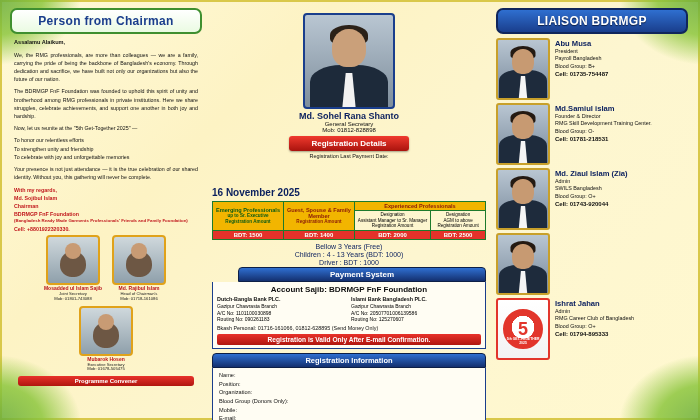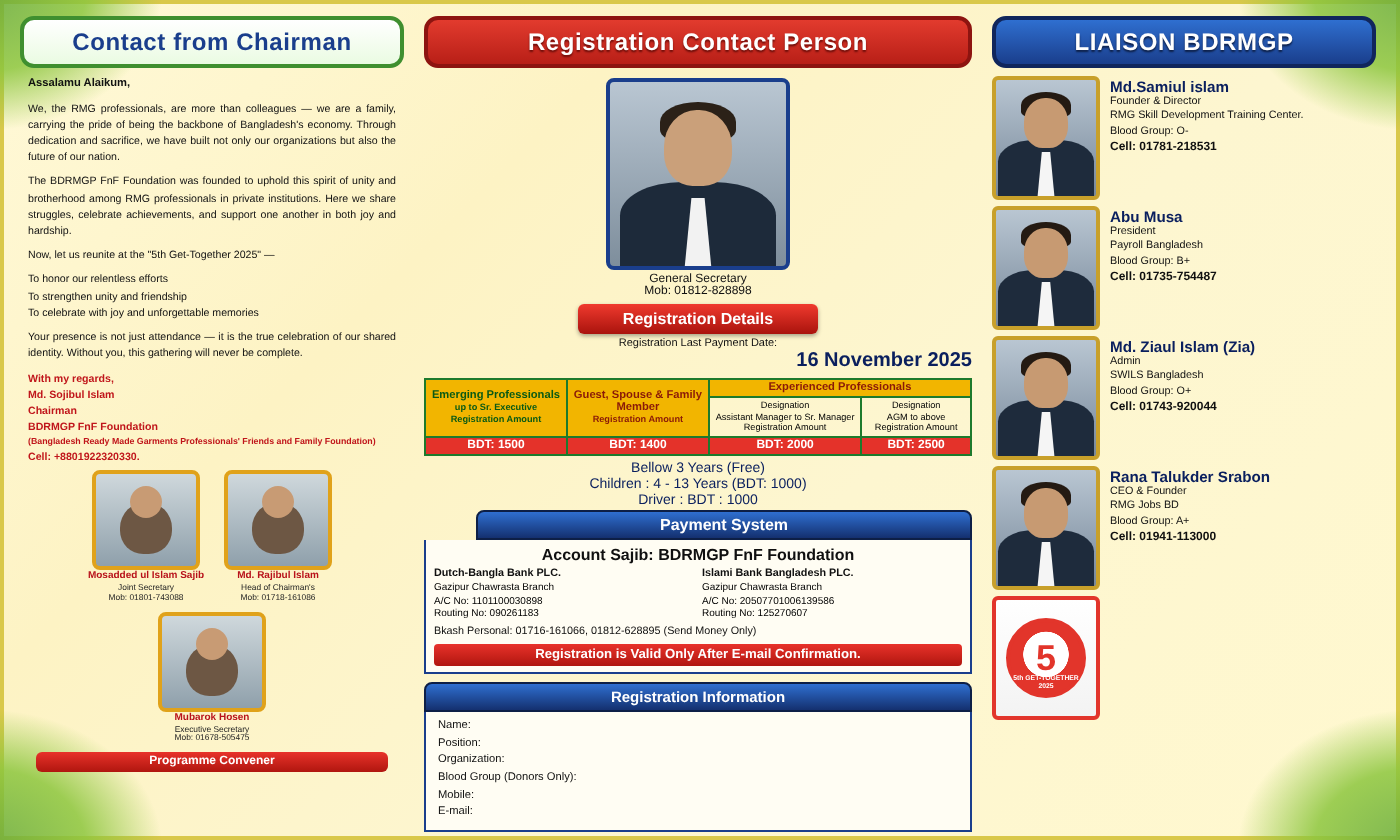--- a/index.html
+++ b/index.html
@@ -126,21 +126,21 @@
   .crole { text-align:center; font-size:6px; color:#111; }
   .ccell { text-align:center; font-size:6px; color:#111; margin-bottom:2px; }
 
   .reg-badge {
     margin:3px auto 2px; width:120px; text-align:center;
     background:linear-gradient(#f03a2e,#a9130d);
     color:#fff; font-size:8px; font-weight:bold; padding:3px 0;
     border-radius:3px; box-shadow:0 1px 2px rgba(0,0,0,.35);
   }
   .lastdate-lbl { text-align:center; font-size:5.5px; color:#111; }
-  .lastdate { text-align:right; font-size:10px; font-weight:bold; color:#0a1f5e; margin-bottom:3px; }
+  .lastdate { text-align:left; font-size:10px; font-weight:bold; color:#0a1f5e; margin-bottom:3px;margin-top:28px; }
 
   table.fees { width:100%; border-collapse:collapse; font-size:5px; }
   table.fees th, table.fees td { border:1px solid #1d7a2c; padding:1px 2px; text-align:center; vertical-align:middle; }
   table.fees th { font-weight:bold; font-size:5.6px; }
   .th-green { background:#f2b500; color:#0a5a14; }
   .th-orange{ background:#f2b500; color:#8a1a08; }
   .th-red   { background:#f2b500; color:#8a1a08; }
   .fee-amt {
     background:#e4322a; color:#fff; font-weight:bold; font-size:6px; padding:2px 0;
   }
@@ -197,21 +197,21 @@
 </head>
 <body>
 
 <div class="page">
   <div class="leaf tl"></div>
   <div class="leaf tr"></div>
   <div class="leaf bl"></div>
   <div class="leaf br"></div>
 
   <div class="col col-left">
-    <div class="hdr">Contact from Chairman</div>
+    <div class="hdr">Person from Chairman</div>
 
     <div class="msg">
       <p class="salut">Assalamu Alaikum,</p>
       <p>We, the RMG professionals, are more than colleagues — we are a family, carrying the pride of being the backbone of Bangladesh's economy. Through dedication and sacrifice, we have built not only our organizations but also the future of our nation.</p>
       <p>The BDRMGP FnF Foundation was founded to uphold this spirit of unity and brotherhood among RMG professionals in private institutions. Here we share struggles, celebrate achievements, and support one another in both joy and hardship.</p>
       <p>Now, let us reunite at the "5th Get-Together 2025" —</p>
       <p class="item">To honor our relentless efforts</p>
       <p class="item">To strengthen unity and friendship</p>
       <p class="item" style="margin-bottom:4px">To celebrate with joy and unforgettable memories</p>
       <p>Your presence is not just attendance — it is the true celebration of our shared identity. Without you, this gathering will never be complete.</p>
@@ -243,28 +243,28 @@
         <div class="prole">Executive Secretary</div>
         <div class="pcell">Mob: 01678-505475</div>
       </div>
     </div>
 
     <div class="ribbon">Programme Convener</div>
 
   </div>
 
   <div class="col col-mid">
-    <div class="hdr red">Registration Contact Person</div>
 
     <div class="contact-photo">
       <div class="body"></div>
       <div class="shirt"></div>
       <div class="hair"></div>
       <div class="head"></div>
     </div>
+    <div class="cname">Md. Sohel Rana Shanto</div>
     <div class="crole">General Secretary</div>
     <div class="ccell">Mob: 01812-828898</div>
 
     <div class="reg-badge">Registration Details</div>
     <div class="lastdate-lbl">Registration Last Payment Date:</div>
     <div class="lastdate">16 November 2025</div>
 
     <table class="fees">
       <tbody>
           <tr>
@@ -346,41 +346,41 @@
     <div class="hdr blue">LIAISON BDRMGP</div>
 
     <div class="officer">
       <div class="ophoto">
           <div class="body"></div>
           <div class="shirt"></div>
           <div class="hair"></div>
           <div class="head"></div>
         </div>
       <div class="oinfo">
-        <div class="oname">Md.Samiul islam</div>
-        <div class="oline">Founder &amp; Director</div>
-        <div class="oline">RMG Skill Development Training Center.</div>
-        <div class="oline">Blood Group: O-</div>
-        <div class="ocell">Cell: 01781-218531</div>
+        <div class="oname">Abu Musa</div>
+        <div class="oline">President</div>
+        <div class="oline">Payroll Bangladesh</div>
+        <div class="oline">Blood Group: B+</div>
+        <div class="ocell">Cell: 01735-754487</div>
       </div>
     </div>
 
     <div class="officer">
       <div class="ophoto">
           <div class="body"></div>
           <div class="shirt"></div>
           <div class="hair"></div>
           <div class="head"></div>
         </div>
       <div class="oinfo">
-        <div class="oname">Abu Musa</div>
-        <div class="oline">President</div>
-        <div class="oline">Payroll Bangladesh</div>
-        <div class="oline">Blood Group: B+</div>
-        <div class="ocell">Cell: 01735-754487</div>
+        <div class="oname">Md.Samiul islam</div>
+        <div class="oline">Founder &amp; Director</div>
+        <div class="oline">RMG Skill Development Training Center.</div>
+        <div class="oline">Blood Group: O-</div>
+        <div class="ocell">Cell: 01781-218531</div>
       </div>
     </div>
 
 
     <div class="officer">
       <div class="ophoto">
           <div class="body"></div>
           <div class="shirt"></div>
           <div class="hair"></div>
           <div class="head"></div>
@@ -394,31 +394,31 @@
       </div>
     </div>
 
     <div class="officer">
       <div class="ophoto">
           <div class="body"></div>
           <div class="shirt"></div>
           <div class="hair"></div>
           <div class="head"></div>
         </div>
-      <div class="oinfo">
-        <div class="oname">Rana Talukder Srabon</div>
-        <div class="oline">CEO &amp; Founder</div>
-        <div class="oline">RMG Jobs BD</div>
-        <div class="oline">Blood Group: A+</div>
-        <div class="ocell">Cell: 01941-113000</div>
-      </div>
     </div>
 
     <div class="officer">
       <div class="ophoto" style="background:linear-gradient(#ffffff,#f3f3f3);border-color:#e2352b">
         <div class="logo5" style="margin-top:9px">
           <div class="five">5</div>
           <div class="cap">5th GET-TOGETHER 2025</div>
         </div>
       </div>
+      <div class="oinfo">
+        <div class="oname">Ishrat Jahan</div>
+        <div class="oline">Admin</div>
+        <div class="oline">RMG Career Club of Bangladesh</div>
+        <div class="oline">Blood Group: O+</div>
+        <div class="ocell">Cell: 01794-895333</div>
+      </div>
     </div>
   </div>
 </div>
 
 </body></html>

